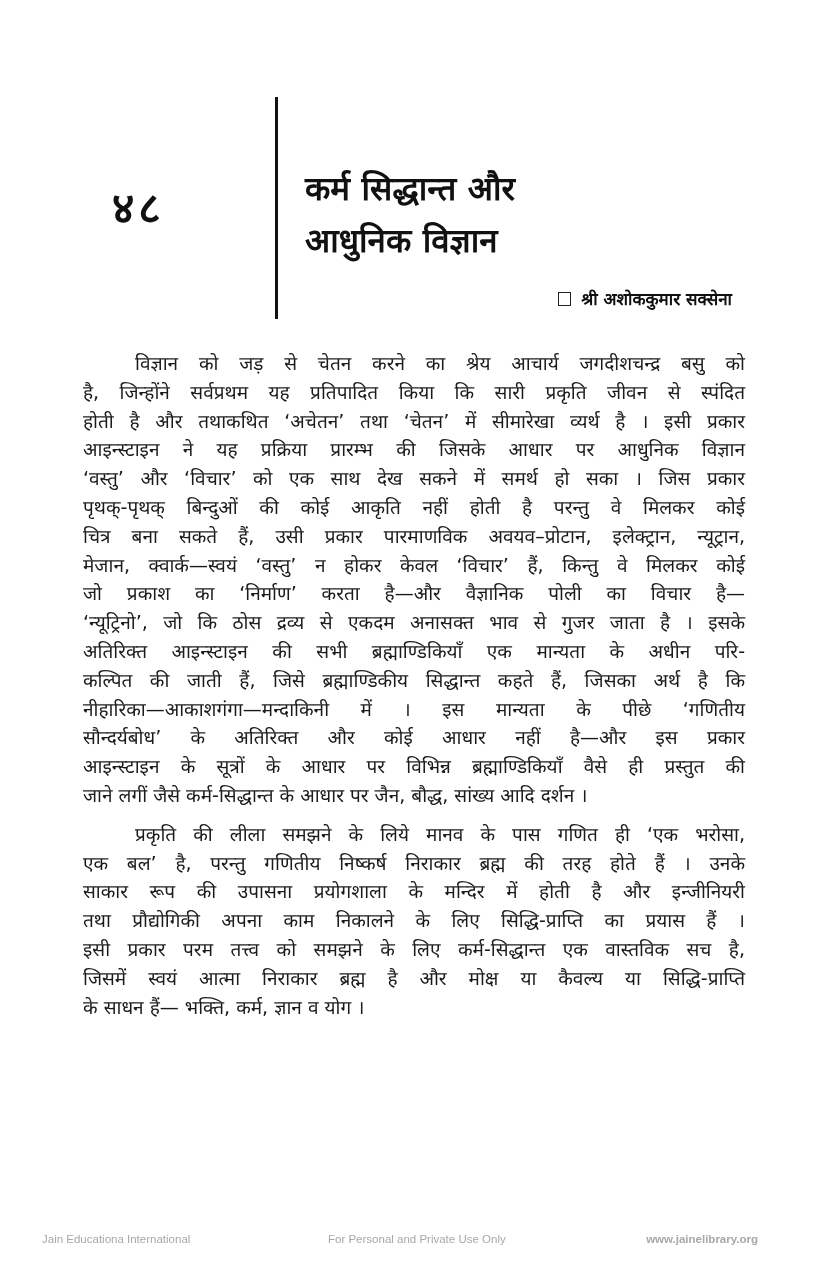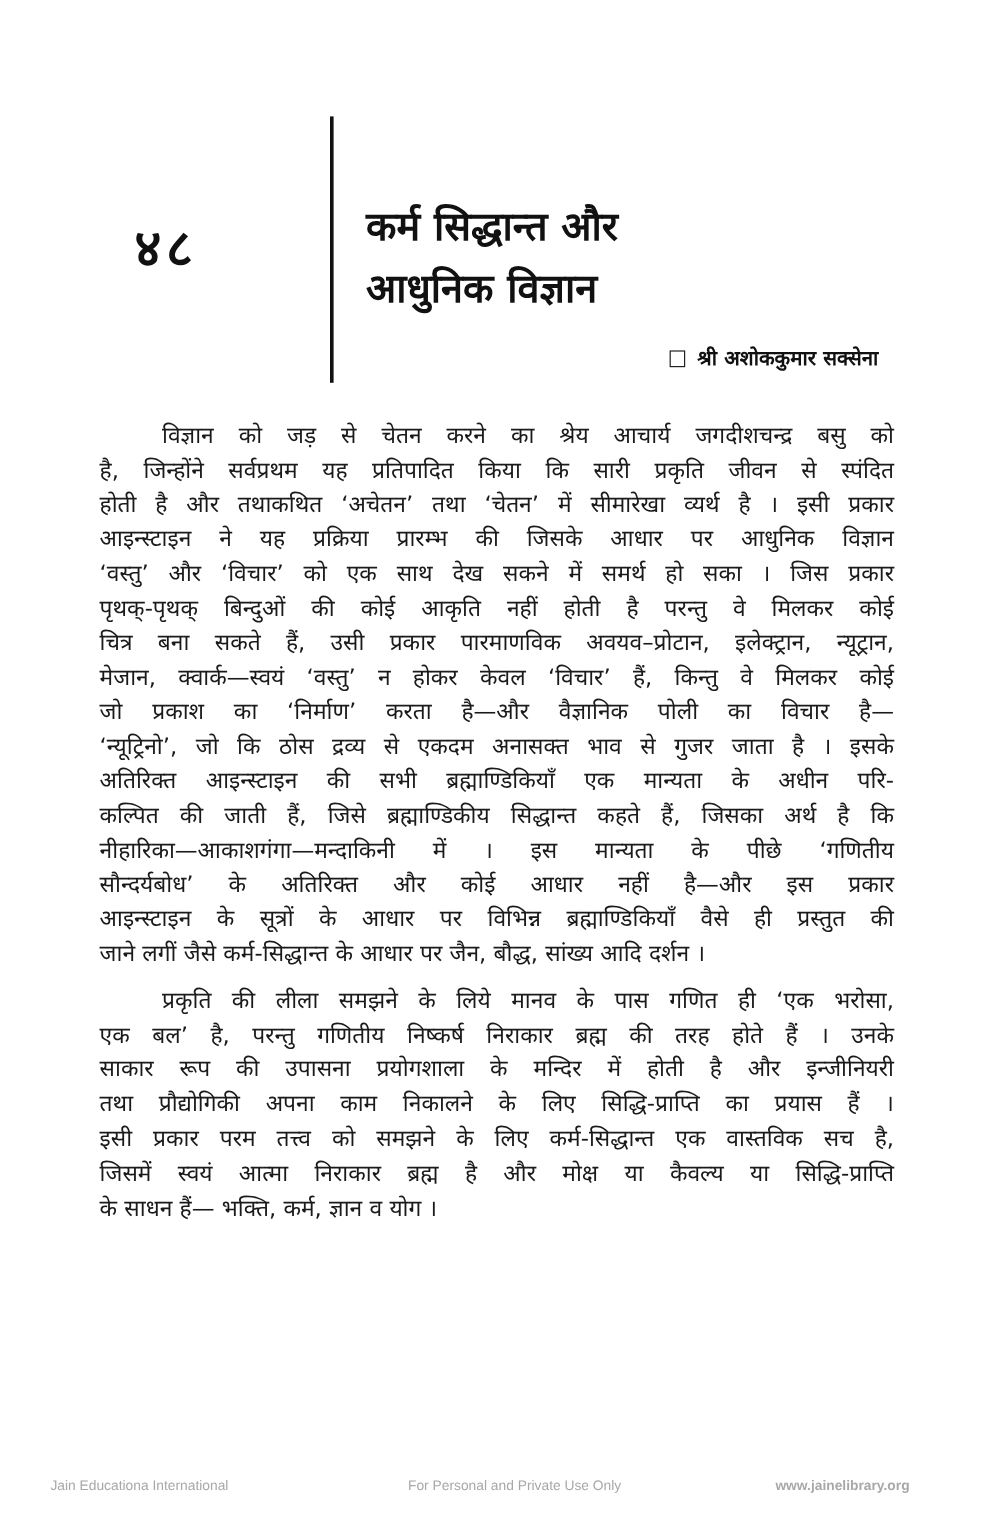--- a/index.html
+++ b/index.html
@@ -41,21 +41,21 @@
   .para .line { display: block; white-space: nowrap; text-align-last: justify; text-align: justify; }
   .para .line.last { text-align-last: left; }
   .para .line.indent { padding-left: 52px; }
   .para + .para { margin-top: 10px; }
   .footer {
     position: absolute; left: 0; top: 1208px; width: 828px; height: 24px;
     font-family: "Liberation Sans", sans-serif; font-size: 11.5px; color: #a8a8a8; margin-top: 21px;
   }
   .footer span { position: absolute; top: 4px; }
   .footer .left { left: 42px; }
-  .footer .center { left: 340px; }
+  .footer .center { left: 328px; }
   .footer .right { right: 70px; font-weight: bold; }
 </style>
 </head>
 <body>
 
 <div class="chapter-number">४८</div>
 <div class="divider"></div>
 
 <div class="title">
   <div>कर्म सिद्धान्त और</div>

